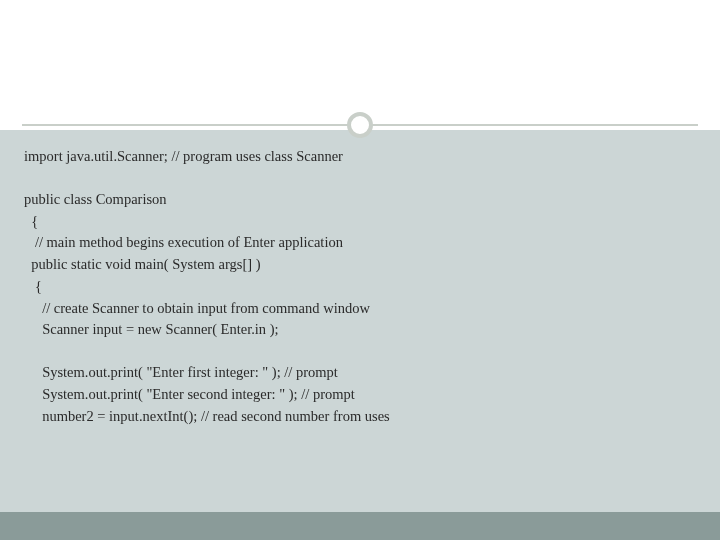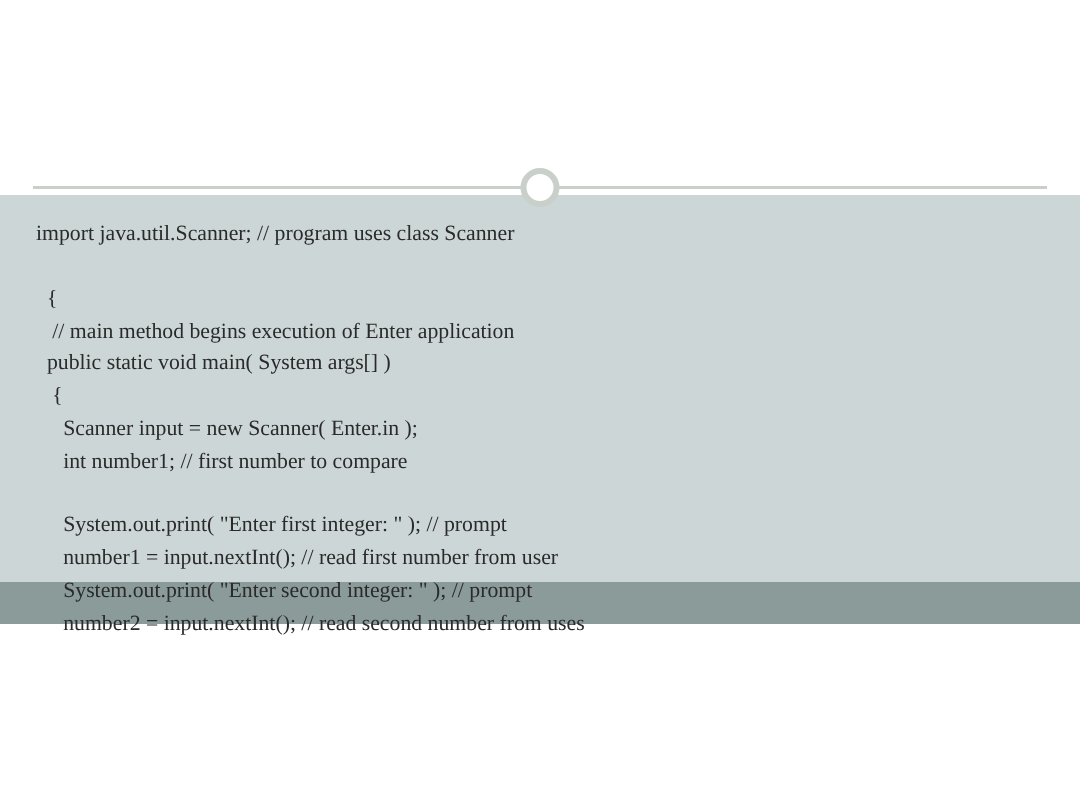--- a/index.html
+++ b/index.html
@@ -5,21 +5,21 @@
   * { margin: 0; padding: 0; box-sizing: border-box; }
   body {
     width: 720px;
     height: 540px;
     background: #ffffff;
     font-family: Georgia, 'Times New Roman', serif;
     overflow: hidden;
   }
   .slide {
     width: 720px;
-    height: 416px;
+    height: 540px;
     position: relative;
     background: #ffffff;
     padding-left: 48px;
   }
   .header-area {
     position: absolute;
     top: 0;
     left: 0;
     right: 0;
     height: 130px;
@@ -82,25 +82,25 @@
 <div class="slide">
   <div class="header-area"></div>
   <div class="hr-line"></div>
   <div class="circle"></div>
   <div class="content-area"></div>
   <div class="footer-area"></div>
 
   <div class="code-block">
     <div class="code-line">import java.util.Scanner; // program uses class Scanner</div>
     <div class="blank-line"></div>
+    <div class="code-line">public class Comparison</div>
     <div class="code-line">  {</div>
     <div class="code-line">   // main method begins execution of Enter application</div>
     <div class="code-line">  public static void main( System args[] )</div>
     <div class="code-line">   {</div>
+    <div class="code-line">     // create Scanner to obtain input from command window</div>
     <div class="code-line">     Scanner input = new Scanner( Enter.in );</div>
-    <div class="code-line">     int number1; // first number to compare</div>
     <div class="blank-line"></div>
     <div class="code-line">     System.out.print( "Enter first integer: " ); // prompt</div>
-    <div class="code-line">     number1 = input.nextInt(); // read first number from user</div>
     <div class="code-line">     System.out.print( "Enter second integer: " ); // prompt</div>
     <div class="code-line">     number2 = input.nextInt(); // read second number from uses</div>
   </div>
 </div>
 
 </body></html>

